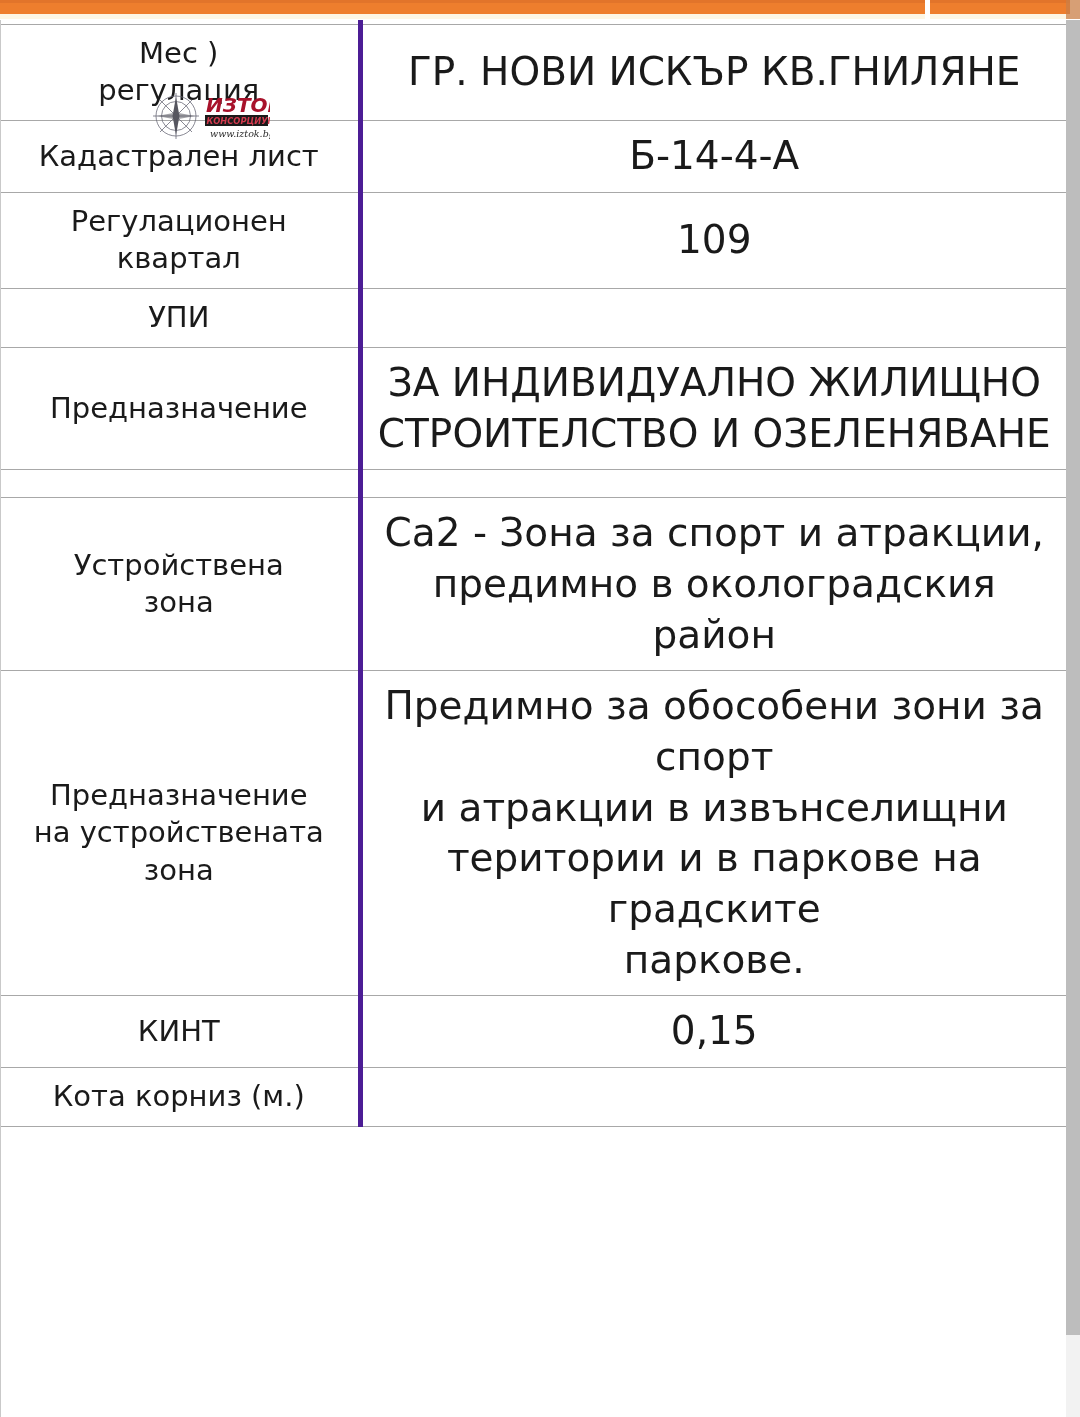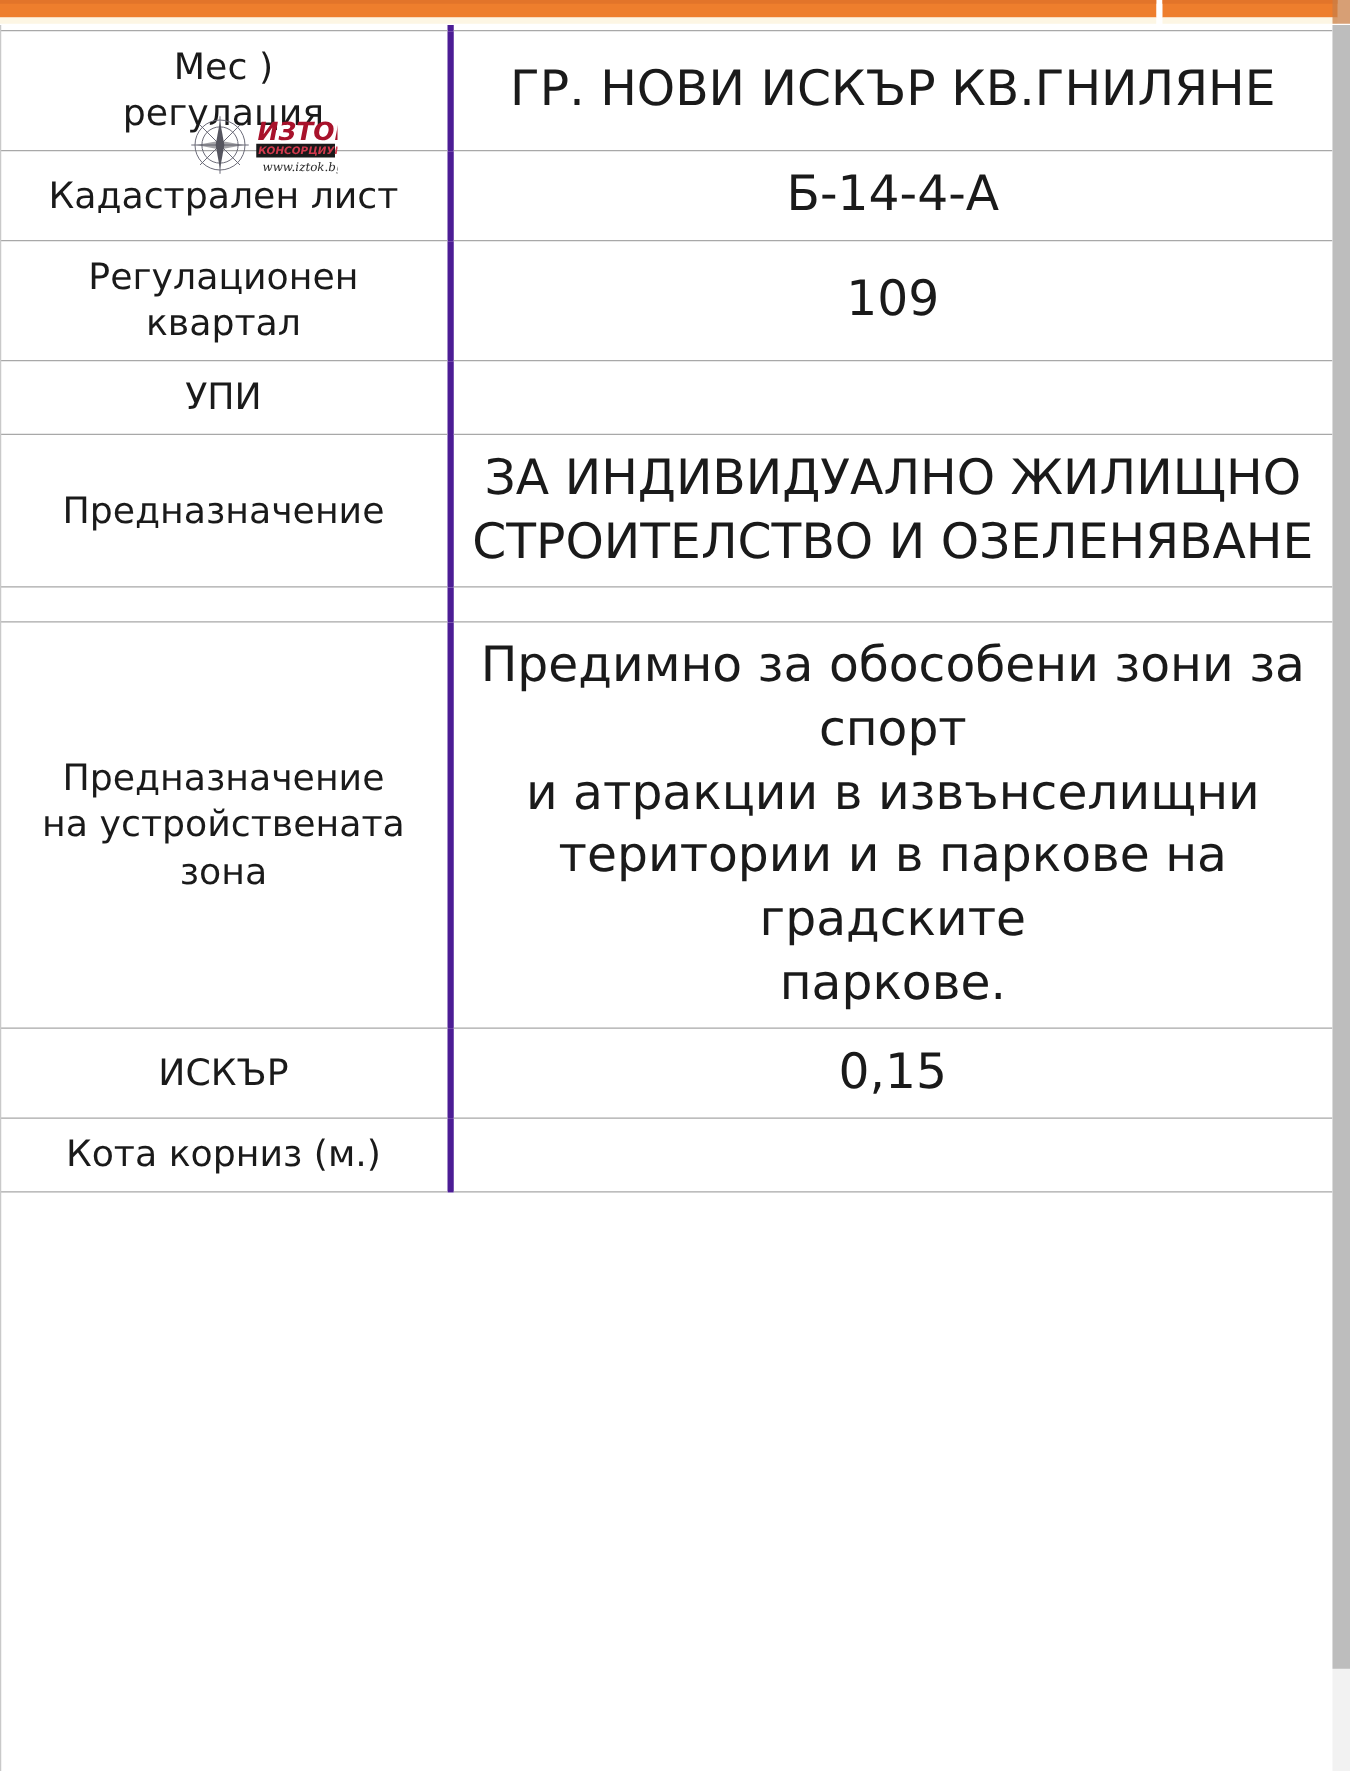--- a/index.html
+++ b/index.html
@@ -198,30 +198,36 @@
           <tr>
             <td class="label nowrapish">Предназначение</td>
             <td class="value nowrapish">ЗА ИНДИВИДУАЛНО ЖИЛИЩНО
 СТРОИТЕЛСТВО И ОЗЕЛЕНЯВАНЕ</td>
           </tr>
           <tr class="spacer">
             <td class="label nowrapish"></td>
             <td class="value nowrapish"></td>
           </tr>
           <tr>
+            <td class="label nowrapish">Устройствена
+зона</td>
+            <td class="value nowrapish">Са2 - Зона за спорт и атракции,
+предимно в околоградския район</td>
+          </tr>
+          <tr>
             <td class="label nowrapish">Предназначение
 на устройствената
 зона</td>
             <td class="value nowrapish">Предимно за обособени зони за спорт
 и атракции в извънселищни
 територии и в паркове на градските
 паркове.</td>
           </tr>
           <tr>
-            <td class="label nowrapish">ИСКЪР</td>
+            <td class="label nowrapish">КИНТ</td>
             <td class="value nowrapish">0,15</td>
           </tr>
           <tr>
             <td class="label nowrapish">Кота корниз (м.)</td>
             <td class="value nowrapish"></td>
           </tr>
         </tbody>
     </table>
   </div>
 

